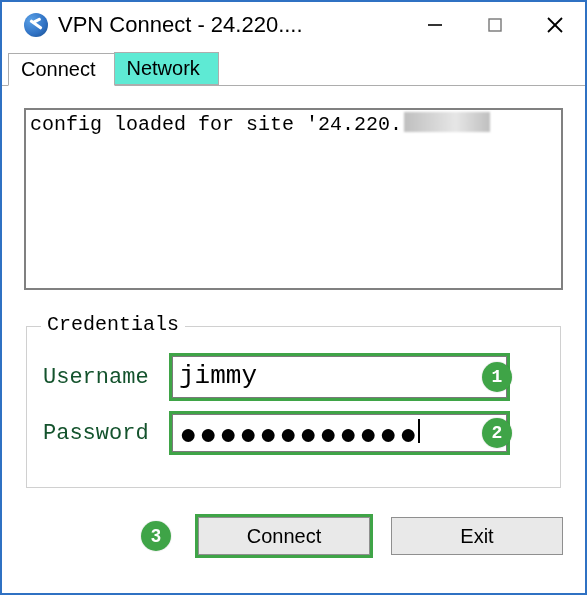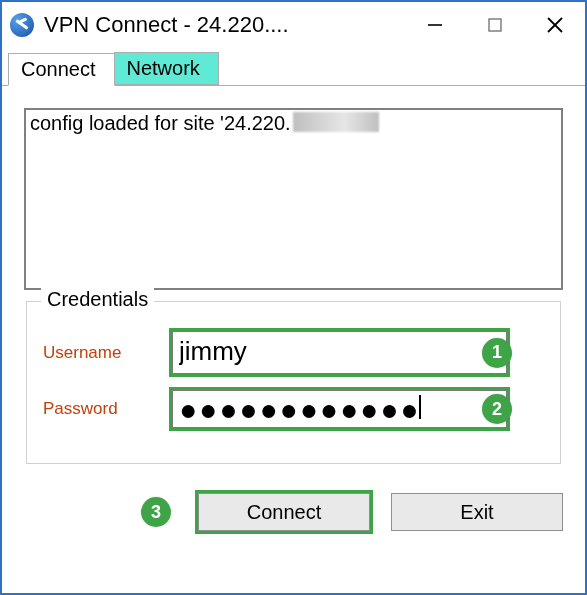--- a/index.html
+++ b/index.html
@@ -17,21 +17,21 @@
     border: 2px solid #2f71c3;
     background: #fff;
     position: relative;
   }
   
   .titlebar {
     height: 46px;
     display: flex;
     align-items: center;
     background: #fff;
-    padding-left: 8px;
+    padding-left: 22px;
   }
   .app-icon {
     width: 24px; height: 24px;
     border-radius: 50%;
     background: radial-gradient(circle at 30% 30%, #5aa0e6 0%, #2f71c3 60%, #184a86 100%);
     position: relative;
     margin-right: 10px;
     flex: 0 0 auto;
   }
   .app-icon::before, .app-icon::after{
@@ -78,20 +78,21 @@
   }
   .tab.active {
     background: #fff;
     border-bottom: 1px solid #fff;
     margin-bottom: -1px;
     z-index: 2;
   }
   
   .content {
     padding: 22px 22px 12px 22px;
+    font-family: Liberation Mono, monospace;
   }
   .log-box {
     width: 100%;
     height: 182px;
     border: 2px solid #808080;
     background: #fff;
     padding: 2px 4px;
     font-size: 20px;
     color: #000;
     overflow: hidden;
@@ -102,42 +103,42 @@
     display: inline-block;
     width: 86px; height: 20px;
     vertical-align: -2px;
     background: linear-gradient(90deg, #bfbfbf, #e6e6e6 60%, #bfbfbf);
     filter: blur(1px);
     margin-left: 2px;
   }
   
   .group {
     border: 1px solid #d0d0d0;
-    margin-top: 11px;
+    margin-top: 36px;
     padding: 20px 14px 22px 14px;
     position: relative;
   }
   .group-legend {
     position: absolute;
     top: -14px;
     left: 14px;
     background: #fff;
     padding: 0 6px;
     font-size: 20px;
     color: #000;
   }
   .field-row {
     display: flex;
     align-items: center;
     margin: 6px 0 10px 0;
   }
   .field-label {
     width: 128px;
-    font-size: 17px;
-    color: #c2410c;
+    font-size: 22px;
+    color: #14532d;
     padding-left: 2px;
   }
   .input-wrap {
     flex: 1;
     position: relative;
     border: 3px solid #3fa447;
   }
   .text-input {
     width: 100%;
     font-family: inherit;

